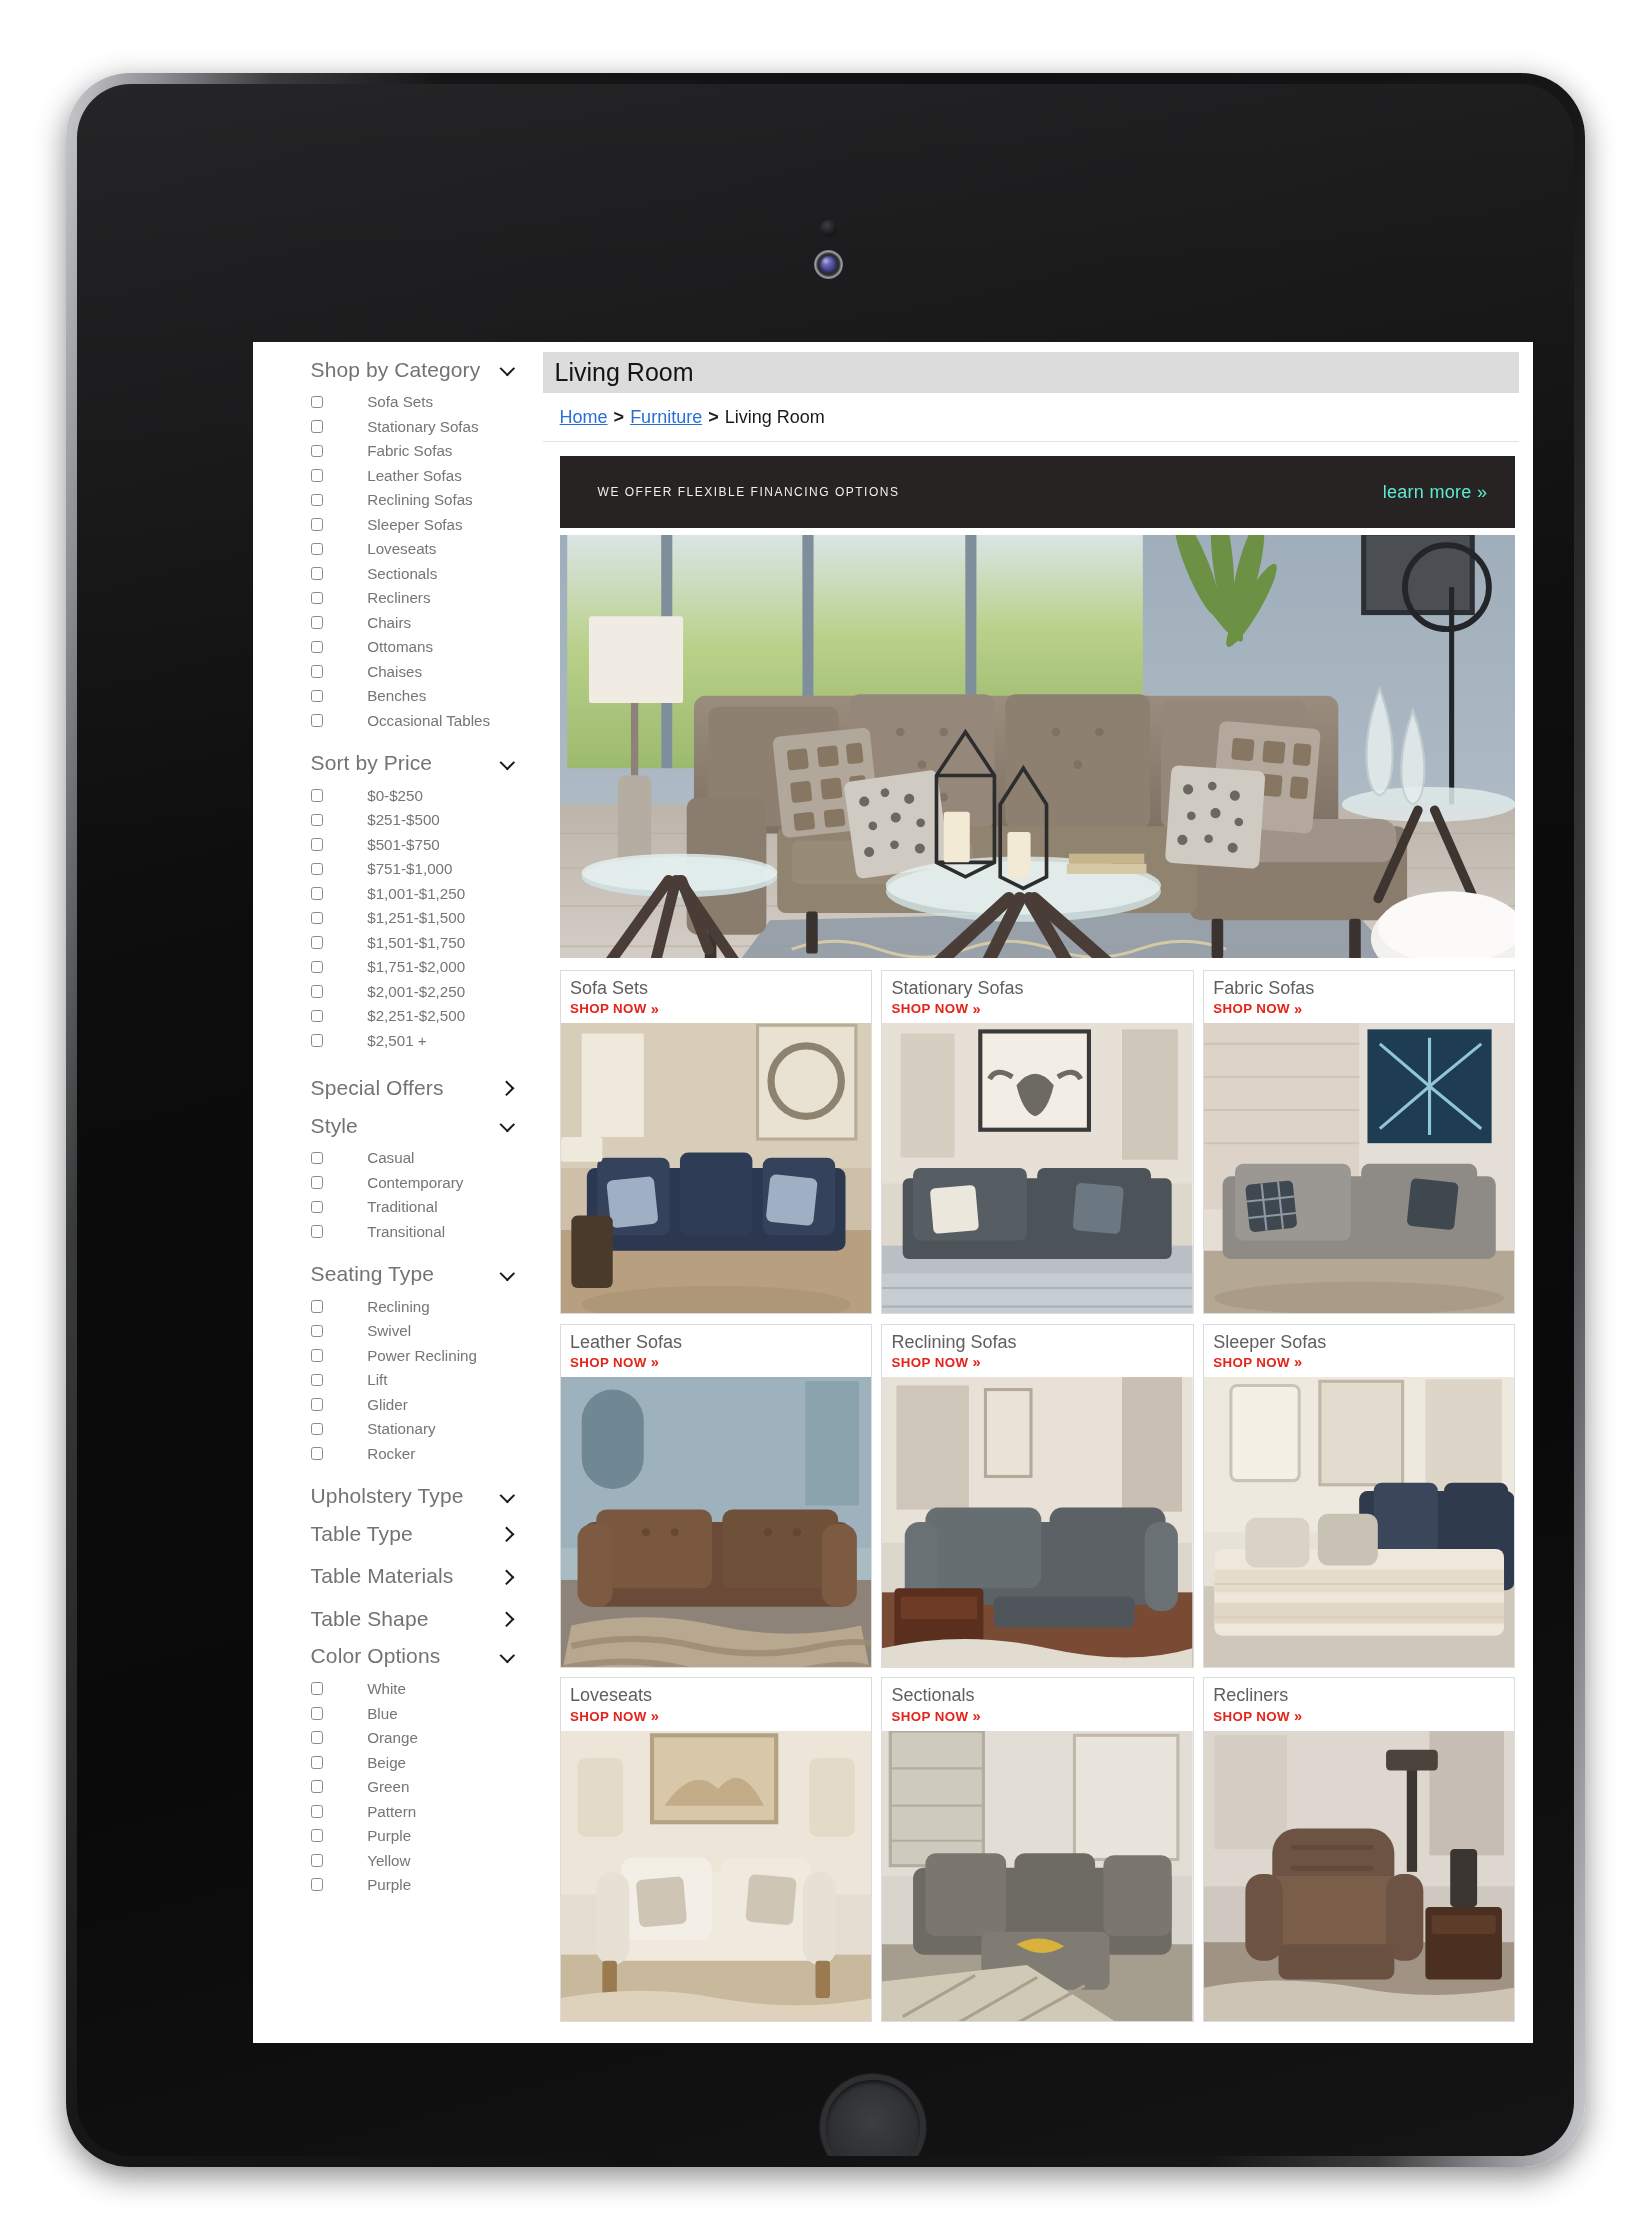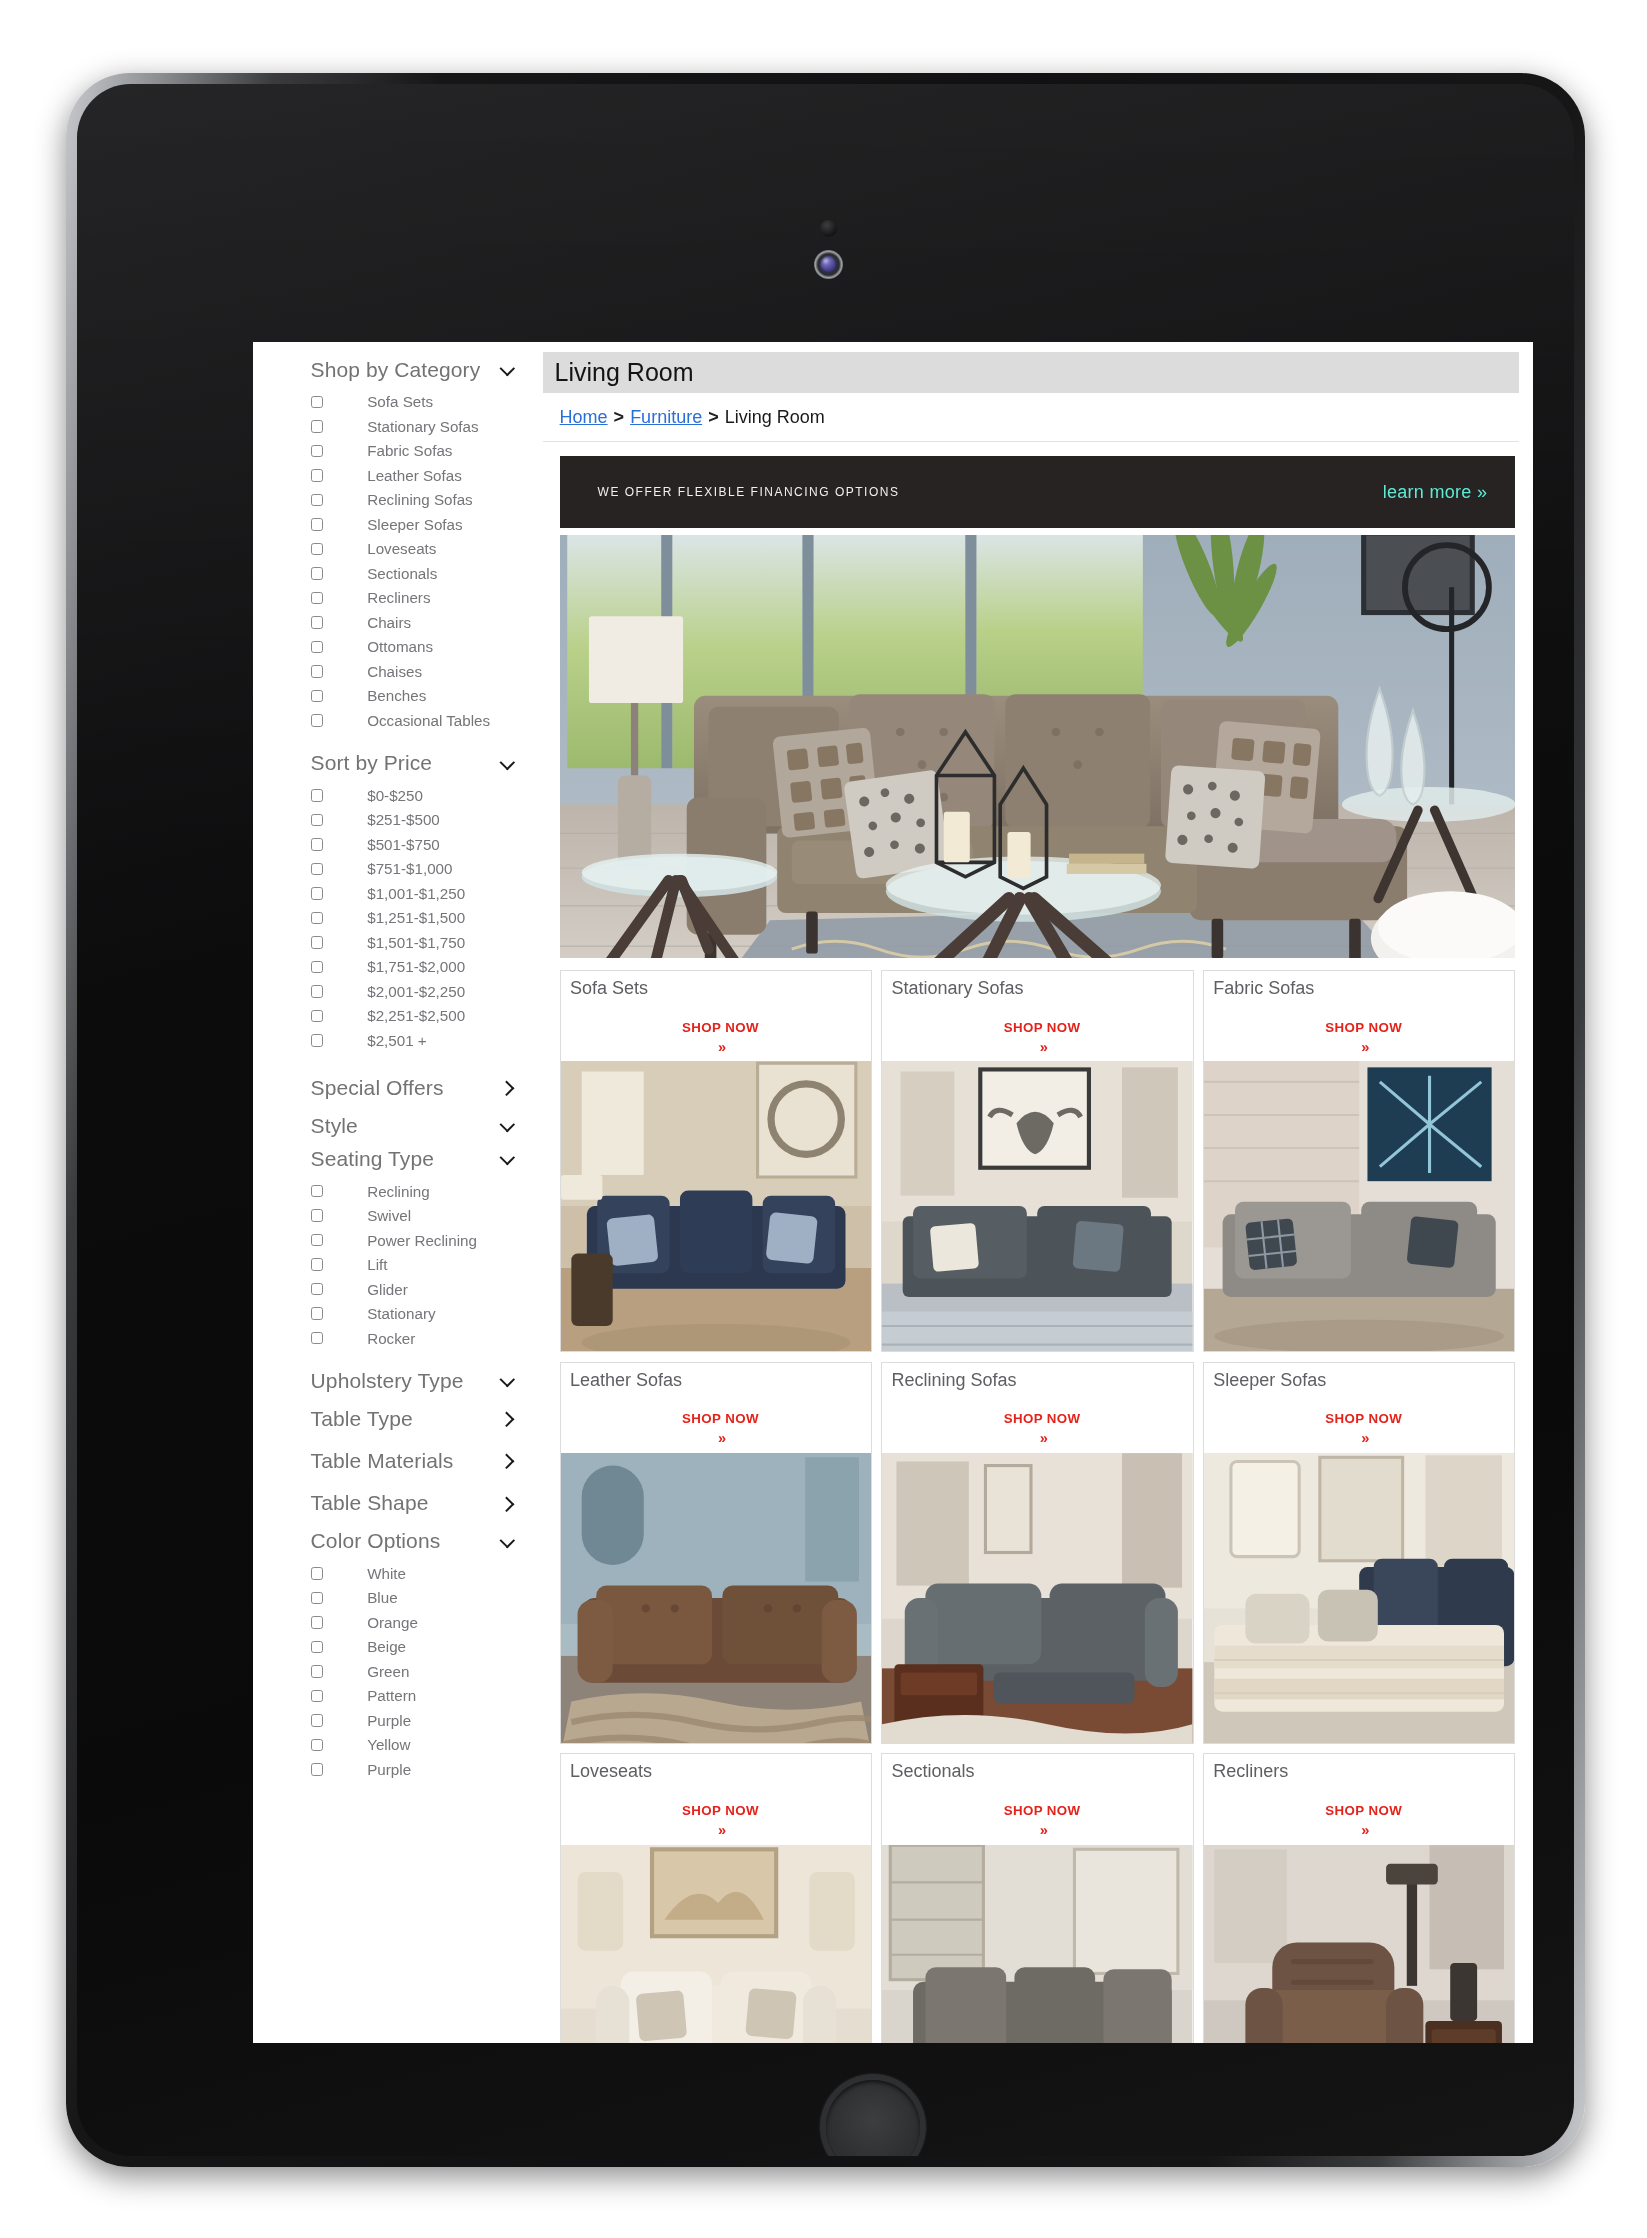--- a/index.html
+++ b/index.html
@@ -202,26 +202,26 @@
   .prod-cap {
     padding: 8px 0 6.6px 9.3px;
     background:#fff;
   }
   .prod-name {
     font-size: 18px;
     color:#5e5e63;
     line-height: 1.1;
   }
   .prod-shop {
-    margin-top: 21px;
+    margin-top: 2px;
     font-size: 13.3px;
     font-weight: 700;
     color:#e5231b;
     letter-spacing: 0.4px;
-    display:flex; align-items:center; gap:4px;flex-direction:column;
+    display:flex; align-items:center; gap:4px;
   }
   .dchev { letter-spacing: -3.3px; font-size: 14.6px; }
   .prod-img {
     height: 290px;
     position:relative;
     overflow:hidden;
   }
 </style>
 </head>
 <body>
@@ -355,20 +355,38 @@
           <div class="facet-group collapsed">
             <div class="facet-head">
               <span class="facet-title">Special Offers</span>
               <span class="chev right"></span>
             </div>
           </div>
           <div class="facet-group">
             <div class="facet-head">
               <span class="facet-title">Style</span>
               <span class="chev down"></span>
+            </div>
+            <div class="facet-list">
+              <label class="facet-row">
+                <span class="cbox"></span>
+                <span class="facet-label">Casual</span>
+              </label>
+              <label class="facet-row">
+                <span class="cbox"></span>
+                <span class="facet-label">Contemporary</span>
+              </label>
+              <label class="facet-row">
+                <span class="cbox"></span>
+                <span class="facet-label">Traditional</span>
+              </label>
+              <label class="facet-row">
+                <span class="cbox"></span>
+                <span class="facet-label">Transitional</span>
+              </label>
             </div>
           </div>
           <div class="facet-group">
             <div class="facet-head">
               <span class="facet-title">Seating Type</span>
               <span class="chev down"></span>
             </div>
             <div class="facet-list">
               <label class="facet-row">
                 <span class="cbox"></span>

